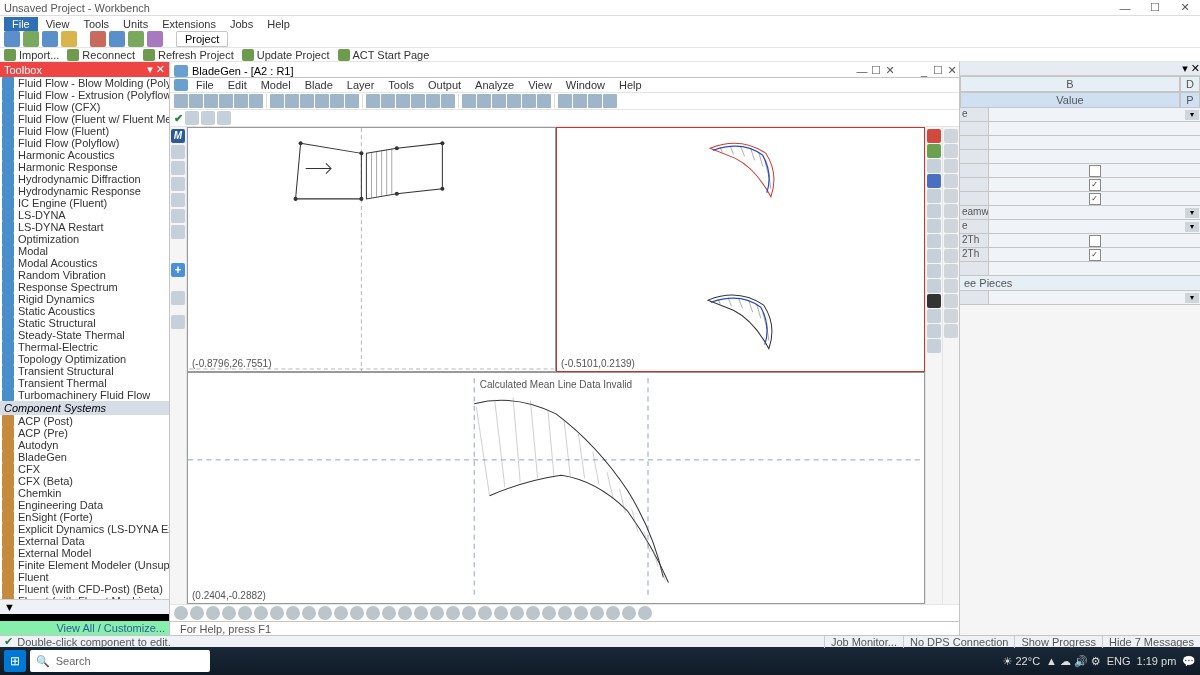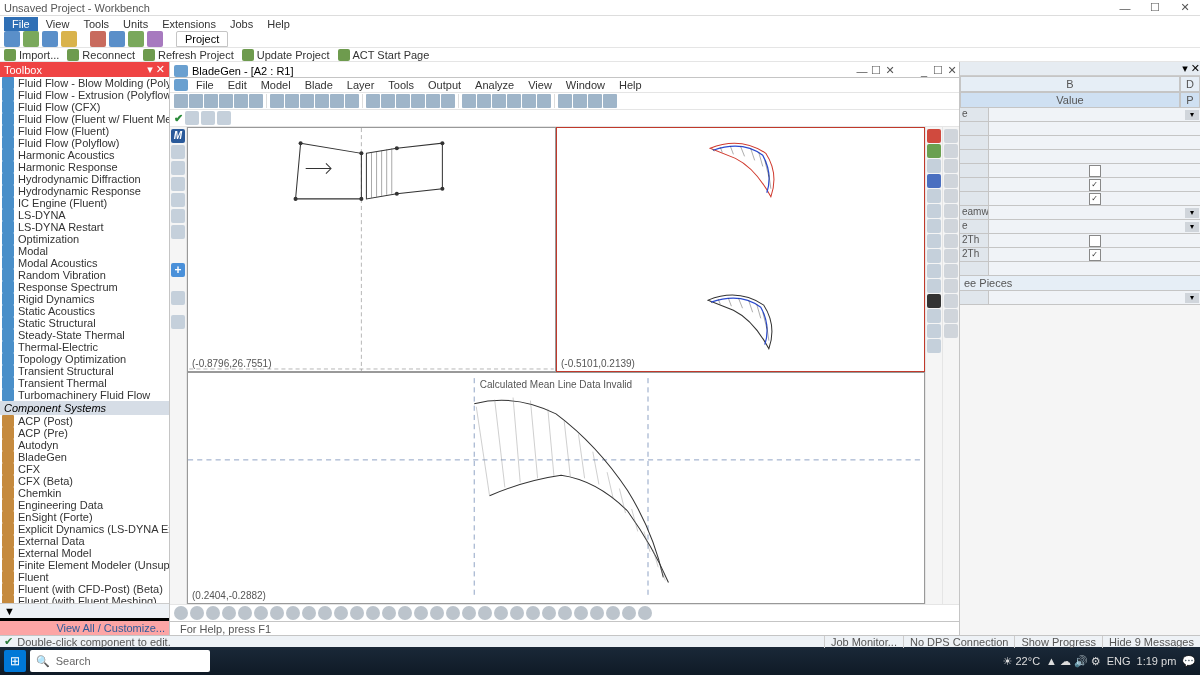--- a/index.html
+++ b/index.html
@@ -22,21 +22,21 @@
 .link-row .link .ic { width:12px; height:12px; background:#6e9b4e; border-radius:2px;}
 .main { display:flex; height:calc(675px - 16px - 15px - 17px - 14px - 12px - 28px); }
 .toolbox { width:170px; background:#eef2f6; border-right:1px solid #c5c5c5; display:flex; flex-direction:column; }
 .toolbox-head { background:#ef4444; color:#fff; padding:1px 4px; display:flex; align-items:center;}
 .toolbox-head .spacer{flex:1;}
 .toolbox-list { flex:1; overflow:hidden; background:#fff;}
 .toolbox-list .item { display:flex; align-items:center; padding:0px 2px; white-space:nowrap; color:#333; }
 .toolbox-list .item .ico { width:12px;height:12px; background:#4a8fc9; margin-right:4px; border-radius:1px; flex:none;}
 .toolbox-list .item.scroll .ico{background:#c58a3e;}
 .toolbox-list .group-head { background:#d6dde6; padding:1px 4px; font-weight:400;font-style:italic;}
-.toolbox-foot { background:#fca5a5; padding:1px 4px; color:#2f5b9a; text-align:right; border-top:3px solid #000000;}
+.toolbox-foot { background:#86efac; padding:1px 4px; color:#2f5b9a; text-align:right; border-top:7px solid #000000;}
 .filter-row{padding:1px 4px; border-top:1px solid #ccc;}
 .center { flex:1; display:flex; flex-direction:column; border-right:1px solid #c5c5c5;}
 .child-title { height:16px; background:#fff; border-bottom:1px solid #c5c5c5; display:flex; align-items:flex-end; padding-left:4px; }
 .child-title .spacer{flex:1;}
 .child-title .wbtn{width:14px; text-align:center; color:#555;}
 .child-menu { height:15px; display:flex; align-items:center; padding-left:4px; gap:2px; border-bottom:1px solid #e5e5e5;}
 .child-menu span{padding:1px 6px; color:#333;}
 .child-tb { height:17px; display:flex; align-items:center; gap:1px; padding-left:4px; border-bottom:1px solid #e5e5e5; }
 .child-tb .ico{width:14px;height:14px;background:#9fb5c9;border-radius:1px;}
 .child-tb .sep{width:1px;height:14px;background:#ddd; margin:0 2px;}
@@ -664,21 +664,21 @@
   </div>
 </div>
 
 <div class="app-status">
   <span style="color:#2a7a3a;margin-right:4px">✔</span>
   <span>Double-click component to edit.</span>
   <div class="spacer"></div>
   <span class="cell">Job Monitor...</span>
   <span class="cell">No DPS Connection</span>
   <span class="cell">Show Progress</span>
-  <span class="cell">Hide 9 Messages</span>
+  <span class="cell">Hide 7 Messages</span>
 </div>
 
 <div class="taskbar">
   <div class="start">⊞</div>
   <div class="search">🔍 <span style="margin-left:6px">Search</span></div>
   <div id="ticons"><span class="tico"></span><span class="tico"></span><span class="tico"></span><span class="tico"></span><span class="tico"></span><span class="tico"></span><span class="tico"></span><span class="tico"></span><span class="tico"></span><span class="tico"></span><span class="tico"></span><span class="tico"></span><span class="tico"></span><span class="tico"></span><span class="tico"></span><span class="tico"></span><span class="tico"></span><span class="tico"></span><span class="tico"></span><span class="tico"></span><span class="tico"></span><span class="tico"></span></div>
   <div class="spacer"></div>
   <div class="tray">
     <span>☀ <span>22°C</span></span>
     <span>▲ ☁ 🔊 ⚙</span>

